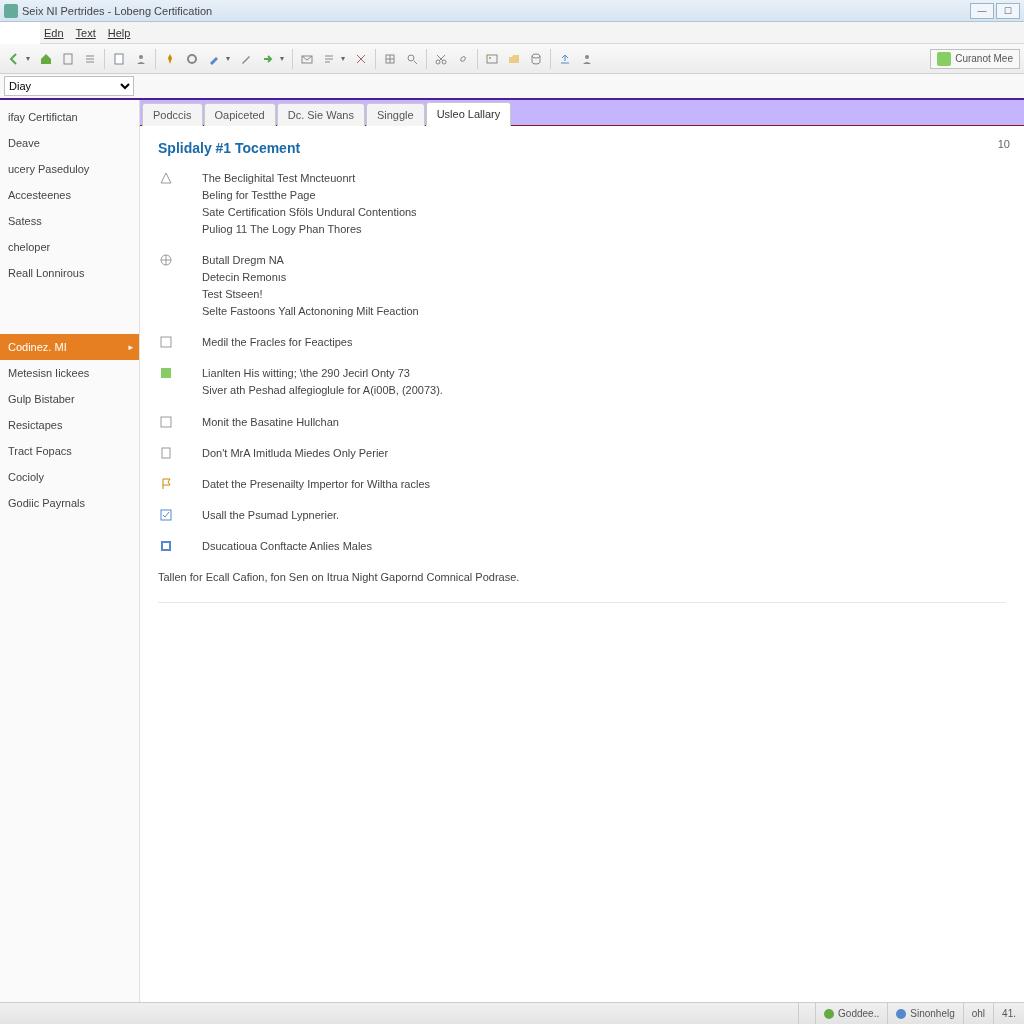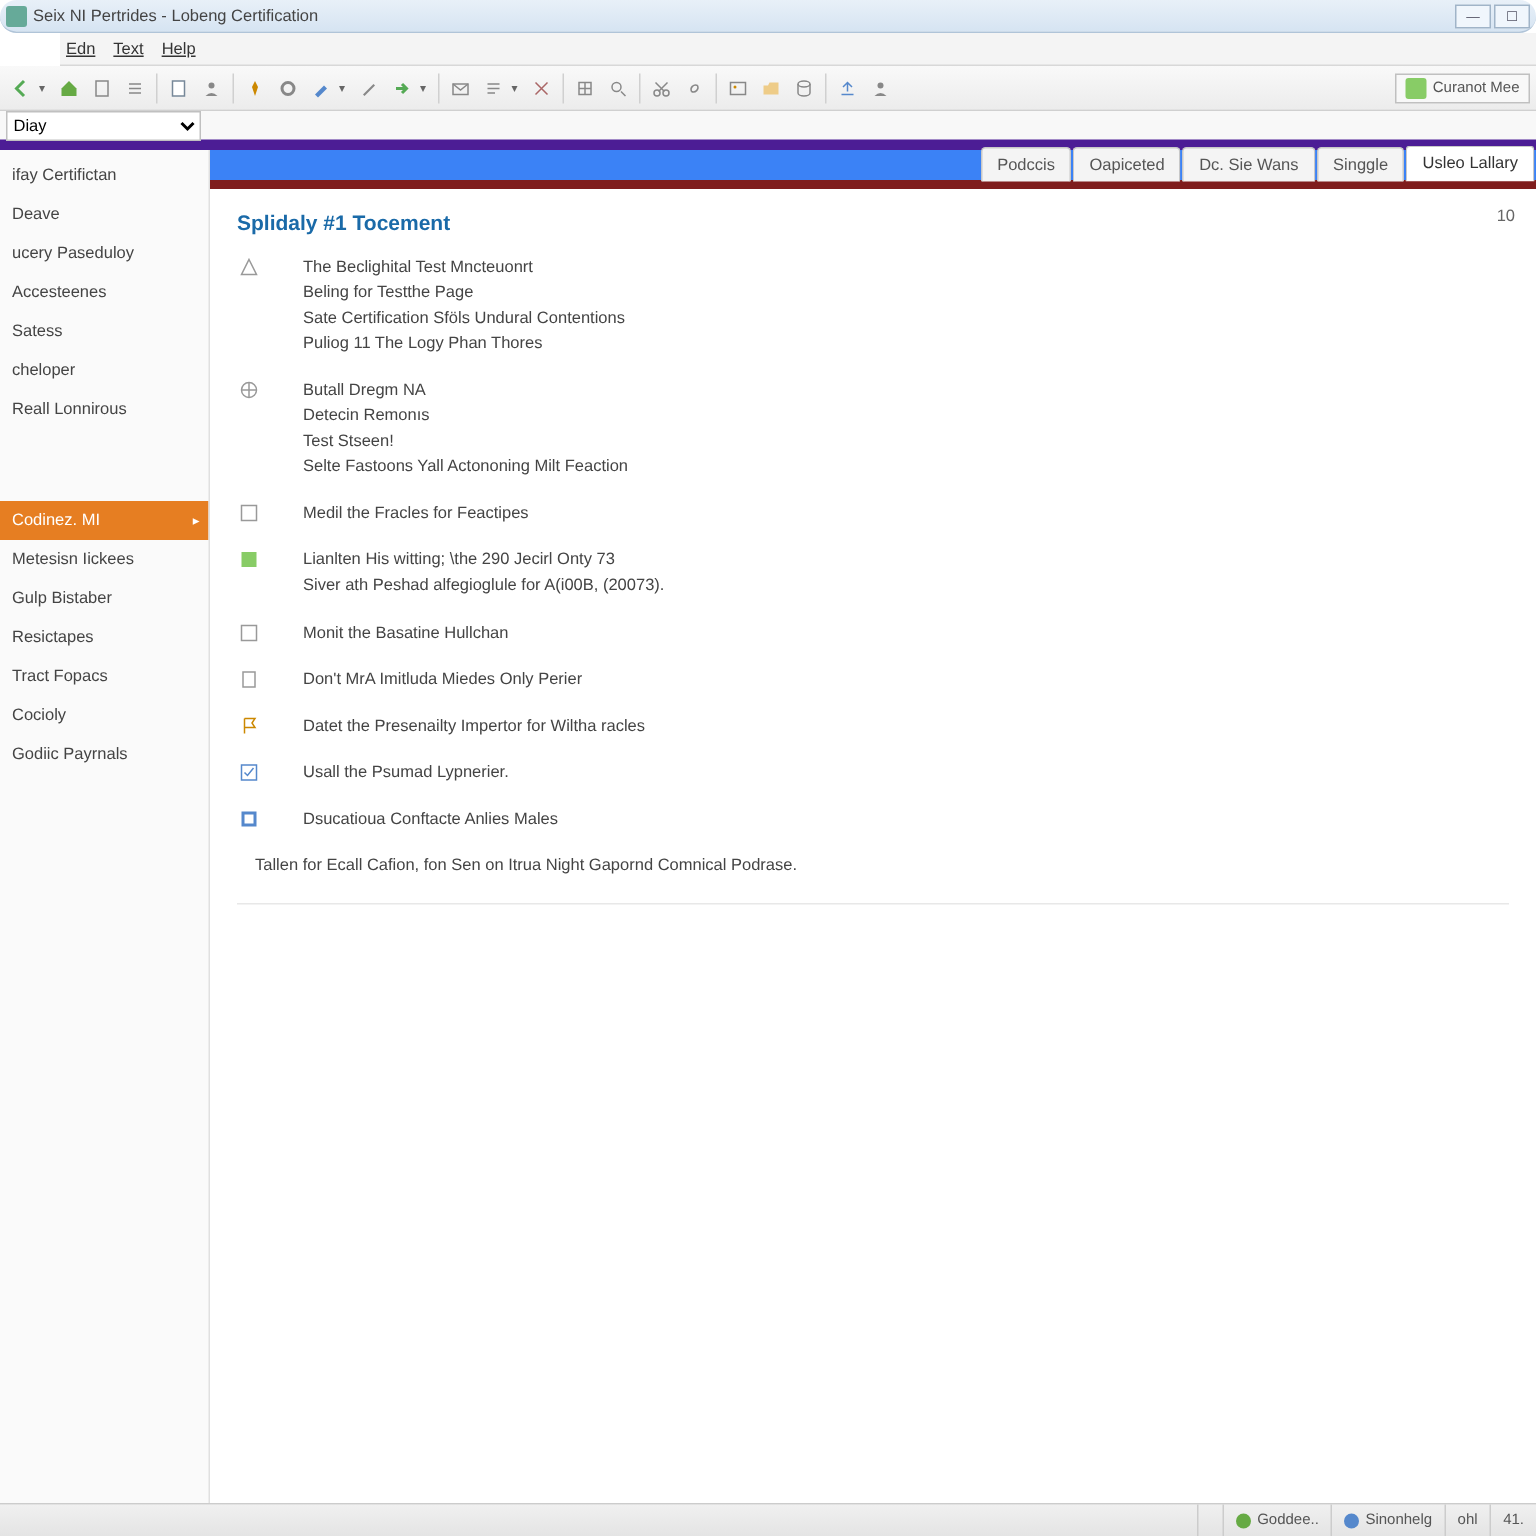--- a/index.html
+++ b/index.html
@@ -1,50 +1,50 @@
 <!DOCTYPE html>
 <html><head>
 <meta charset="utf-8">
 <style>
 * { box-sizing: border-box; margin: 0; padding: 0; }
 body { font-family: Tahoma, Arial, sans-serif; font-size: 11px; color: #333; background: #fff; width: 1024px; height: 1024px; overflow: hidden; display: flex; flex-direction: column; }
-.titlebar { height: 22px; background: linear-gradient(#e8f0f8, #d6e4f2); border-bottom: 1px solid #b0c4d8; display: flex; align-items: center; padding: 0 4px; font-size: 11px; color: #444; border-radius: 11px; }
+.titlebar { height: 22px; background: linear-gradient(#e8f0f8, #d6e4f2); border-bottom: 1px solid #b0c4d8; display: flex; align-items: center; padding: 0 4px; font-size: 11px; color: #444; }
 .titlebar .icon { width: 14px; height: 14px; background: #6a9; margin-right: 4px; border-radius: 2px; }
 .titlebar .spacer { flex: 1; }
 .titlebar .winbtn { width: 24px; height: 16px; border: 1px solid #a0b4c8; background: #f0f6fc; margin-left: 2px; display: flex; align-items: center; justify-content: center; font-size: 9px; color: #556; }
 .menubar { height: 22px; background: #f4f4f4; border-bottom: 1px solid #d8d8d8; display: flex; align-items: center; padding: 0 4px; gap: 12px; font-size: 11px; margin-left: 40px; }
 .menubar span { cursor: default; }
 .menubar span u { text-decoration: underline; }
 .toolbar { height: 30px; background: linear-gradient(#f9f9f9, #ececec); border-bottom: 1px solid #d0d0d0; display: flex; align-items: center; padding: 2px 4px; gap: 2px; }
 .toolbar .tb { width: 20px; height: 20px; display: flex; align-items: center; justify-content: center; border: 1px solid transparent; border-radius: 2px; }
 .toolbar .tb svg { display: block; }
 .toolbar .sep { width: 1px; height: 20px; background: #d0d0d0; margin: 0 2px; }
 .toolbar .dd { width: 8px; font-size: 8px; color: #666; }
 .toolbar .spacer { flex: 1; }
 .toolbar .rbtn { border: 1px solid #c0c0c0; background: #f8f8f8; padding: 2px 6px; height: 20px; display: flex; align-items: center; gap: 4px; font-size: 10px; color: #555; }
 .toolbar .rbtn .ic { width: 14px; height: 14px; background: #8c6; border-radius: 2px; }
-.selectrow { height: 26px; background: #f8f8f8; border-bottom: 7px solid #4c1d95; display: flex; align-items: center; padding: 2px 4px; }
+.selectrow { height: 26px; background: #f8f8f8; border-bottom: 2px solid #4c1d95; display: flex; align-items: center; padding: 2px 4px; }
 .selectrow select { width: 130px; height: 20px; font-size: 11px; border: 1px solid #c0c0c0; background: #fff; }
 .body { flex: 1; display: flex; min-height: 0; }
 .sidebar { width: 140px; background: #fafafa; border-right: 1px solid #e0e0e0; padding: 4px 0; overflow-y: auto; }
 .sidebar .item { padding: 7px 8px; font-size: 11px; color: #444; cursor: default; position: relative; }
 .sidebar .item.sel { background: #e67e22; color: #fff; margin-top: 48px; }
 .sidebar .item.sel::after { content: "▸"; position: absolute; right: 6px; top: 50%; transform: translateY(-50%); font-size: 9px; }
 .main { flex: 1; display: flex; flex-direction: column; min-width: 0; }
-.tabs { height: 26px; display: flex; align-items: flex-end; padding-left: 2px; background: #3b82f6; border-bottom: 6px solid #7f1d1d; justify-content: flex-end; }
+.tabs { height: 26px; display: flex; align-items: flex-end; padding-left: 2px; background: #c4b5fd; border-bottom: 1px solid #7f1d1d; }
 .tabs .tab { padding: 5px 10px; border: 1px solid #c8c8c8; border-bottom: none; background: #f4f4f4; font-size: 11px; color: #555; margin-right: 1px; border-radius: 3px 3px 0 0; position: relative; top: 1px; }
 .tabs .tab.active { background: #fff; border-bottom: 1px solid #fff; color: #333; margin-top: 40px; }
 .content { flex: 1; background: #fff; padding: 14px 18px; overflow-y: auto; position: relative; }
 .content .pg { position: absolute; top: 12px; right: 14px; font-size: 11px; color: #666; }
 .content h2 { color: #1a6aa8; font-size: 14px; font-weight: bold; margin-bottom: 14px; }
 .block { display: flex; gap: 28px; margin-bottom: 14px; }
 .block .ic { width: 16px; height: 16px; flex-shrink: 0; display: flex; align-items: center; justify-content: center; font-size: 12px; color: #888; }
 .block .txt { flex: 1; line-height: 1.55; font-size: 11px; color: #444; }
 .block .txt .line { display: block; }
-.plain { margin: 14px 12px; font-size: 11px; color: #444; line-height: 1.55; }
+.plain { margin: 14px 0; font-size: 11px; color: #444; line-height: 1.55; }
 .content hr { border: none; border-top: 1px solid #e8e8e8; margin-top: 16px; }
 .statusbar { height: 22px; background: linear-gradient(#f0f0f0, #e4e4e4); border-top: 1px solid #ccc; display: flex; align-items: center; font-size: 10px; color: #555; }
 .statusbar .spacer { flex: 1; }
 .statusbar .cell { padding: 0 8px; border-left: 1px solid #ccc; height: 100%; display: flex; align-items: center; gap: 4px; }
 .statusbar .dot { width: 10px; height: 10px; border-radius: 50%; }
 .statusbar .dot.g { background: #6a4; }
 .statusbar .dot.b { background: #58c; }
 </style>
 </head>
 <body>

